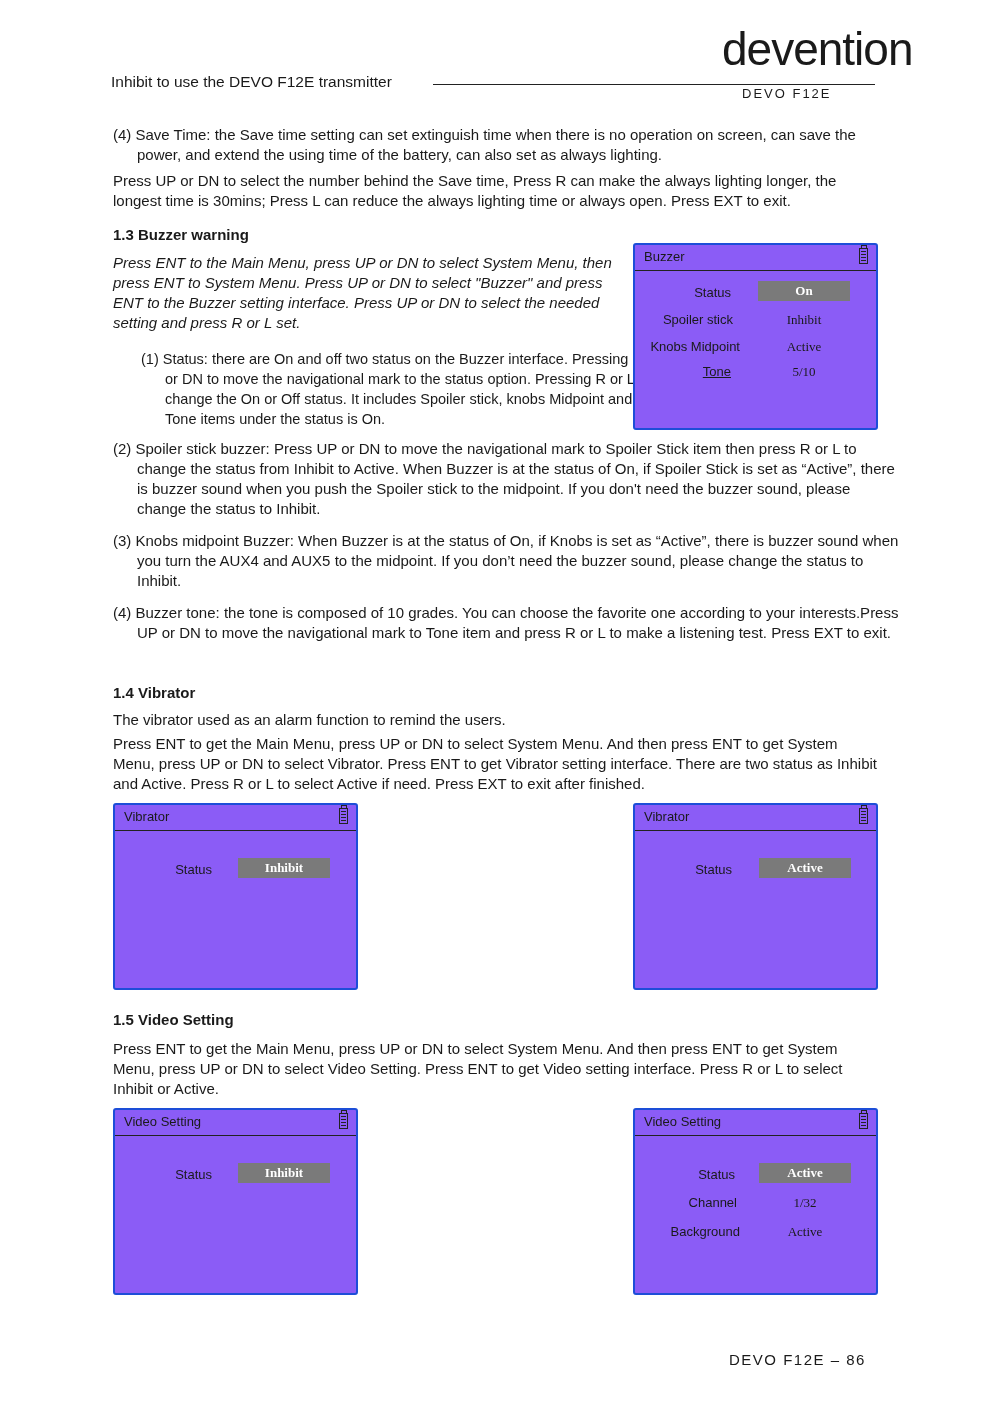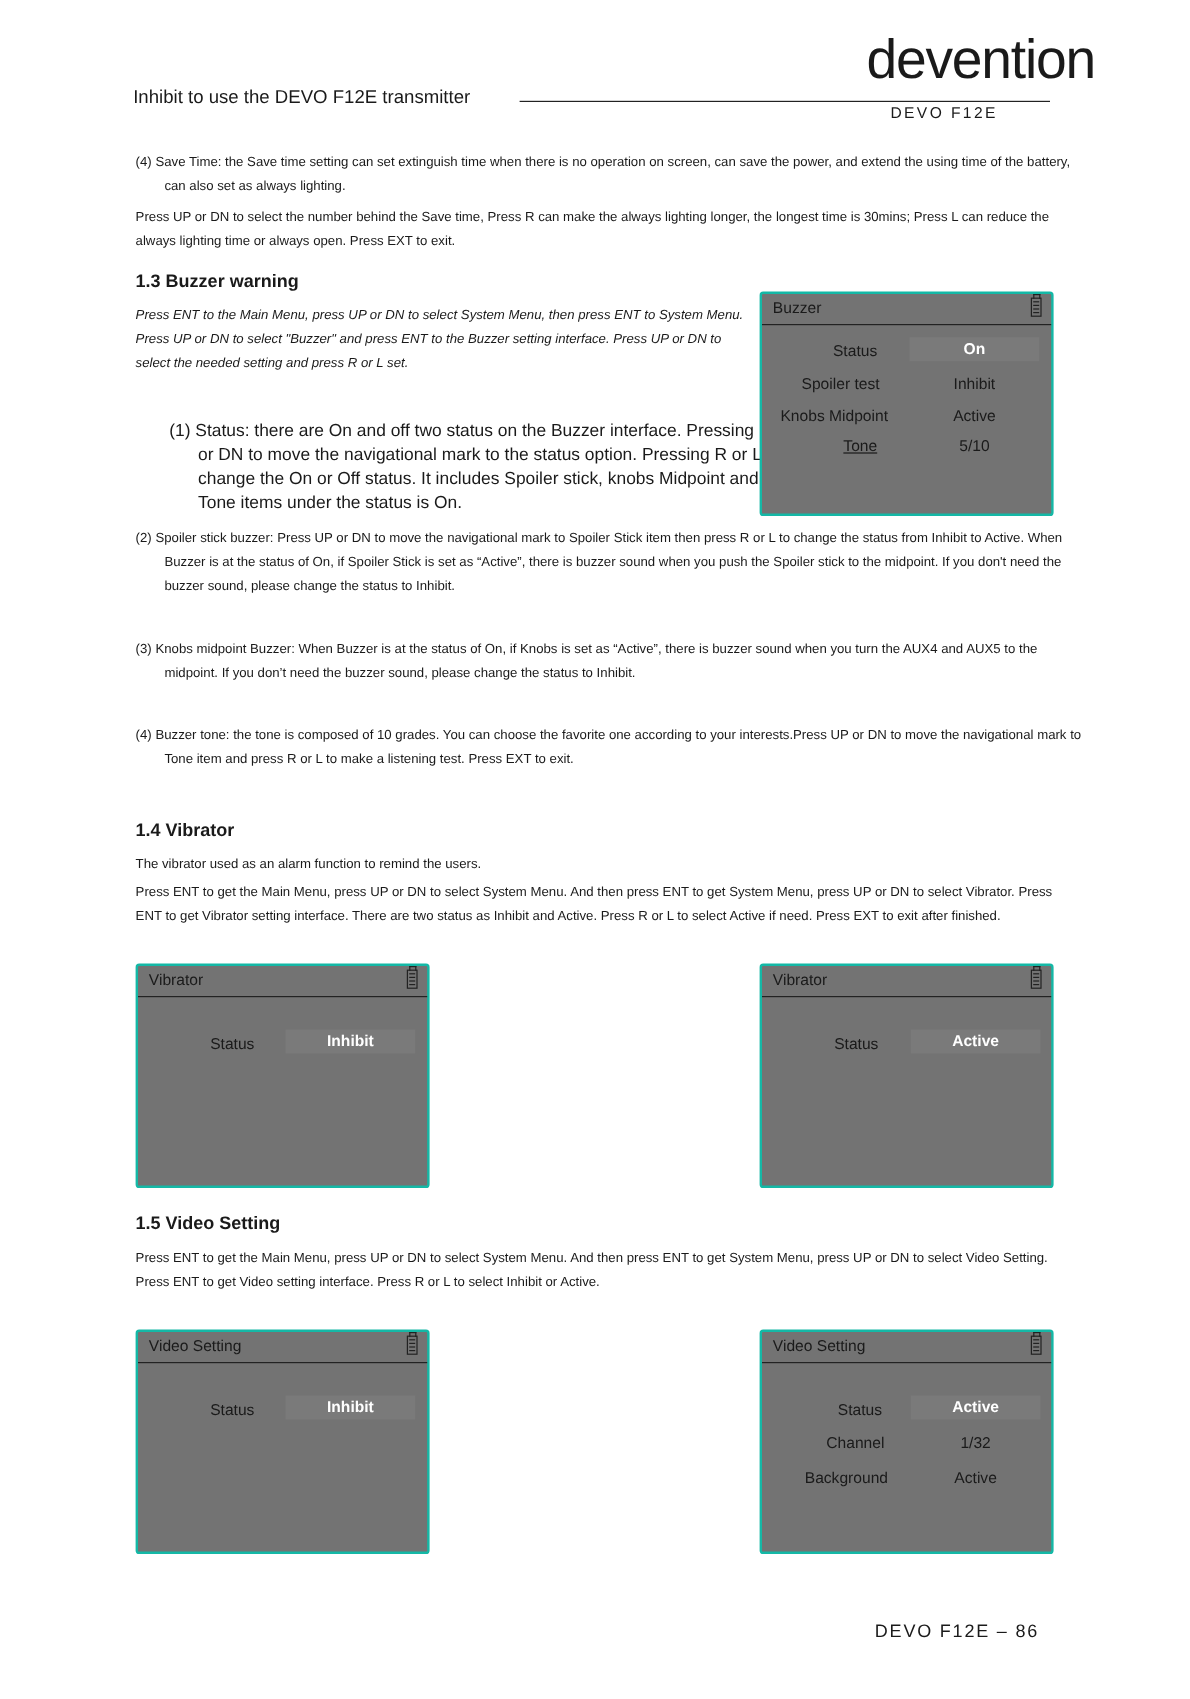--- a/index.html
+++ b/index.html
@@ -3,31 +3,31 @@
 <meta charset="utf-8">
 <style>
   html, body { margin: 0; padding: 0; background: #ffffff; }
   body { width: 992px; height: 1416px; position: relative; overflow: hidden;
          font-family: "Liberation Sans", sans-serif; color: #1a1a1a; }
   .abs { position: absolute; }
   .header-title { left: 111px; top: 73px; font-size: 15.5px; }
   .header-rule { left: 433px; top: 84px; width: 442px; height: 1px; background: #222; }
   .logo { left: 722px; top: 26px; font-size: 46px; font-weight: 300; letter-spacing: -1px; line-height: 1; }
   .logo-sub { left: 742px; top: 86px; font-size: 13px; letter-spacing: 2px; }
-  .p { font-size: 11px; line-height: 20px; }
+  .p { font-size: 15px; line-height: 20px; }
   .hang { text-indent: -24px; padding-left: 24px; }
   .h { font-size: 15px; font-weight: bold; }
-  .screen { border: 2px solid #14b8a6; border-radius: 3px; background: #737373; box-sizing: border-box; }
+  .screen { border: 2px solid #1d4ed8; border-radius: 3px; background: #8b5cf6; box-sizing: border-box; }
   .screen .titlebar { height: 25px; border-bottom: 1.5px solid #222; position: relative; }
   .screen .ttl { position: absolute; left: 9px; top: 4px; font-size: 13px; }
   .screen .batt { position: absolute; right: 8px; top: 3px; width: 9px; height: 16px; border: 1.5px solid #222; box-sizing: border-box; }
   .screen .batt::before { content: ""; position: absolute; left: 1px; top: -4px; width: 4px; height: 3px; border: 1px solid #222; border-bottom: none; }
   .screen .batt i { display: block; height: 1px; background: #222; margin: 2px 1px 0 1px; }
   .row-label { position: absolute; font-size: 13px; text-align: right; }
-  .row-val { position: absolute; font-size: 13px; text-align: center; width: 108px; }
+  .row-val { position: absolute; font-size: 13px; text-align: center; width: 92px; font-family: Liberation Serif, serif; }
   .row-val.sel { background: #7a7a7a; color: #fff; font-weight: bold; height: 20px; line-height: 20px; }
   .footer { left: 729px; top: 1351px; font-size: 15px; letter-spacing: 1.5px; }
 </style>
 </head>
 <body>
 
 <div class="abs header-title">Inhibit to use the DEVO F12E transmitter</div>
 <div class="abs header-rule"></div>
 <div class="abs logo">devention</div>
 <div class="abs logo-sub">DEVO F12E</div>
@@ -44,21 +44,21 @@
     <span class="ttl">Buzzer</span>
     <span class="batt">
         <i></i>
         <i></i>
         <i></i>
         <i></i>
       </span>
   </div>
   <span class="row-label" style="right:145px; top:40px;">Status</span>
   <span class="row-val sel" style="left:123px; top:36px;">On</span>
-  <span class="row-label" style="right:143px; top:67px;">Spoiler test</span>
+  <span class="row-label" style="right:143px; top:67px;">Spoiler stick</span>
   <span class="row-val" style="left:123px; top:67px;">Inhibit</span>
   <span class="row-label" style="right:136px; top:94px;">Knobs Midpoint</span>
   <span class="row-val" style="left:123px; top:94px;">Active</span>
   <span class="row-label" style="right:145px; top:119px;text-decoration:underline;">Tone</span>
   <span class="row-val" style="left:123px; top:119px;">5/10</span>
 </div>
 
 <div class="abs p hang" style="left:113px; top:439px; width:765px;">(2) Spoiler stick buzzer: Press UP or DN to move the navigational mark to Spoiler Stick item then press R or L to change the status from Inhibit to Active. When Buzzer is at the status of On, if Spoiler Stick is set as “Active”, there is buzzer sound when you push the Spoiler stick to the midpoint. If you don't need the buzzer sound, please change the status to Inhibit.</div>
 <div class="abs p hang" style="left:113px; top:531px; width:765px;">(3) Knobs midpoint Buzzer: When Buzzer is at the status of On, if Knobs is set as “Active”, there is buzzer sound when you turn the AUX4 and AUX5 to the midpoint. If you don’t need the buzzer sound, please change the status to Inhibit.</div>
 <div class="abs p hang" style="left:113px; top:603px; width:765px;">(4) Buzzer tone: the tone is composed of 10 grades. You can choose the favorite one according to your interests.Press UP or DN to move the navigational mark to Tone item and press R or L to make a listening test. Press EXT to exit.</div>

